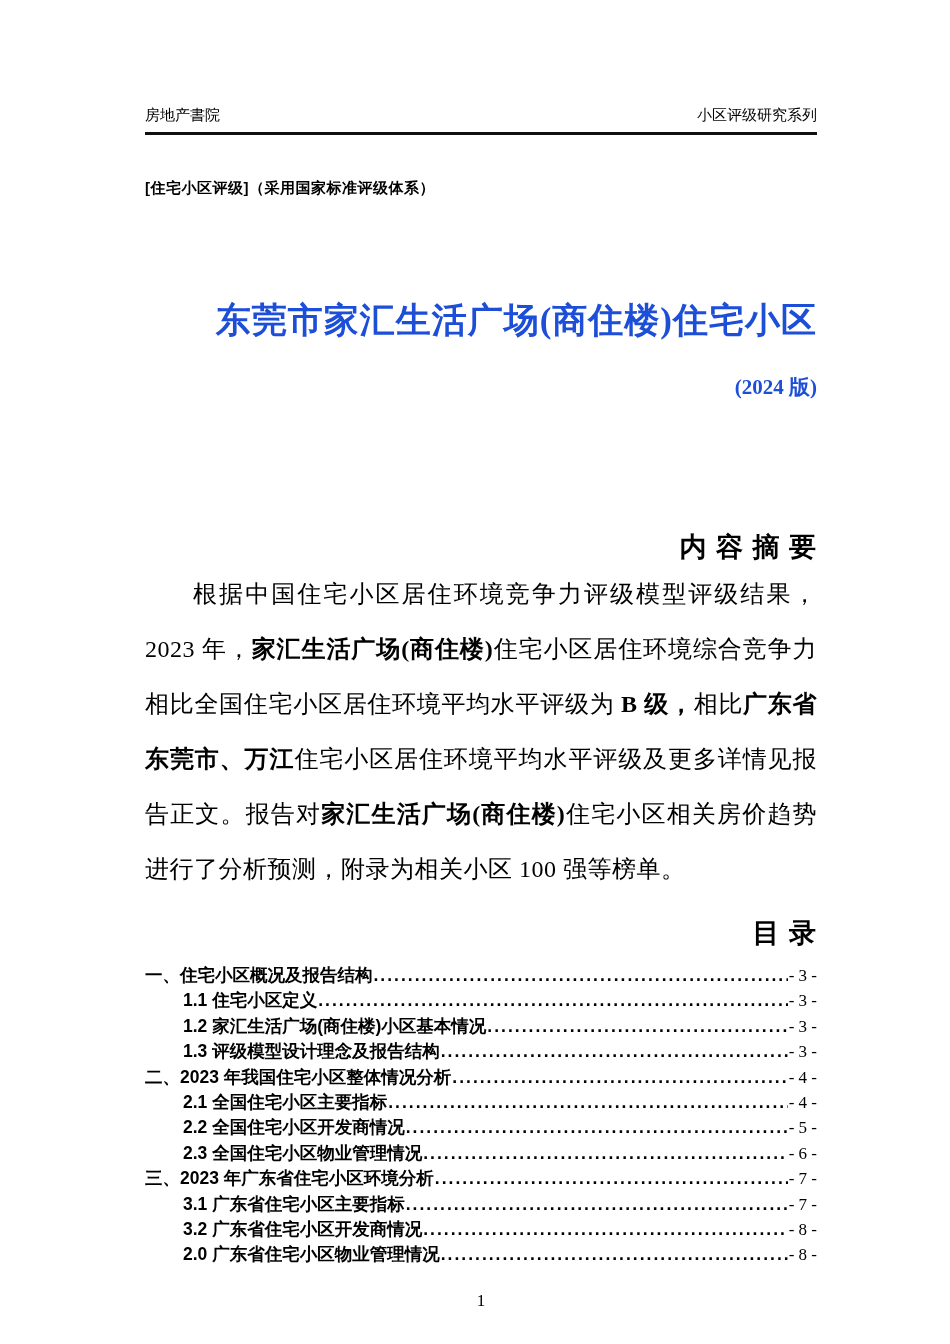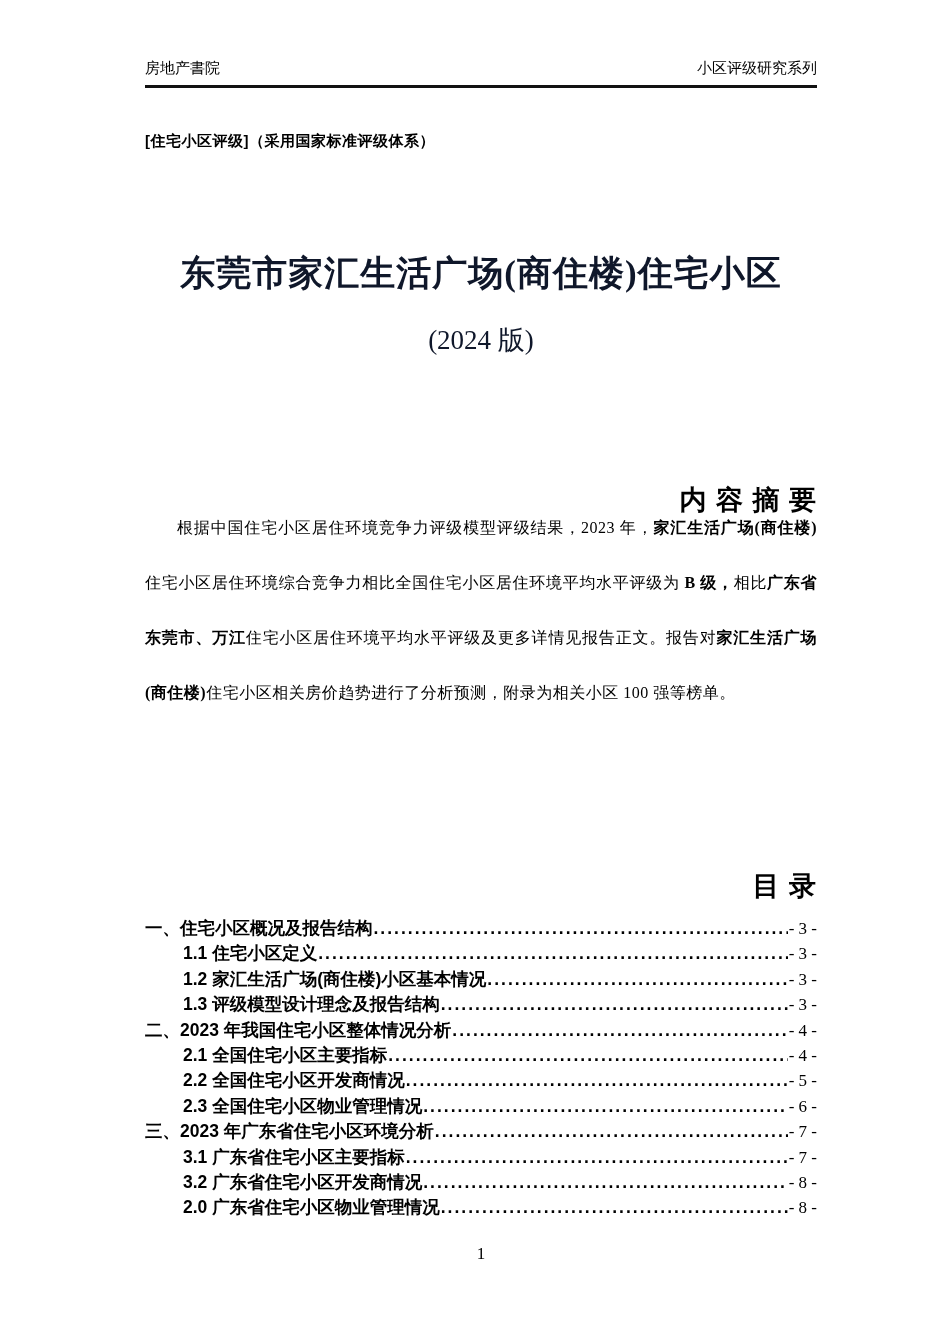--- a/index.html
+++ b/index.html
@@ -9,21 +9,21 @@
   .page {
     position: relative;
     width: 950px;
     height: 1344px;
     margin: 0 auto;
     background: #ffffff;
     color: #000000;
     overflow: hidden;
   }
 
-  .abs { position: absolute; left: 145px; width: 672px; }
+  .abs { position: absolute; left: 145px; width: 672px; margin-top: 47px; }
 
   
   .page-header {
     top: 58px;
     display: flex;
     justify-content: space-between;
     align-items: flex-end;
     font-family: "Liberation Sans", "DejaVu Sans", sans-serif;
     font-size: 15px;
     line-height: 20px;
@@ -44,37 +44,37 @@
   }
 
   
   .report-title {
     top: 250px;
     text-align: center;
     font-weight: bold;
   }
   .title-line { font-size: 35px; line-height: 48px; letter-spacing: 1px; }
   .title-line + .title-line { margin-top: 24px; }
-  .title-edition { font-size: 27px; line-height: 36px; margin-top: 24px; font-weight: normal; }
+  .title-edition { font-size: 21px; line-height: 36px; margin-top: 24px; font-weight: bold; }
 
   
   .section-heading {
     text-align: right;
     font-family: "Liberation Sans", "DejaVu Sans", sans-serif;
     font-size: 27px;
     font-weight: bold;
     letter-spacing: 1px;
   }
   .summary-heading { top: 482px; }
   .toc-heading { top: 868px; }
 
   
   .summary-paragraph {
-    top: 500px;
-    font-size: 16px;
+    top: 520px;
+    font-size: 24px;
     line-height: 55px;
     text-align: justify;
     text-indent: 2em;
     letter-spacing: 0.5px;
   }
   .summary-paragraph .seg-bold { font-weight: bold; }
 
   
   .toc-list {
     top: 916px;
@@ -119,21 +119,21 @@
 <div class="page">
 
   <div class="abs page-header">
     <span>房地产書院</span>
     <span>小区评级研究系列</span>
   </div>
   <div class="abs header-rule"></div>
 
   <div class="abs tagline">[住宅小区评级]（采用国家标准评级体系）</div>
 
-  <div class="abs report-title" style="color: #0f172a;">
+  <div class="abs report-title" style="color: #1d4ed8; text-align: right;">
     <div class="title-line">东莞市家汇生活广场(商住楼)住宅小区</div>
     <div class="title-edition">(2024 版)</div>
   </div>
 
   <div class="abs section-heading summary-heading">内 容 摘 要</div>
 
   <p class="abs summary-paragraph" id="summary-paragraph"><span class="seg-regular">根据中国住宅小区居住环境竞争力评级模型评级结果，2023 年，</span><span class="seg-bold">家汇生活广场(商住楼)</span><span class="seg-regular">住宅小区居住环境综合竞争力相比全国住宅小区居住环境平均水平评级为 </span><span class="seg-bold">B 级，</span><span class="seg-regular">相比</span><span class="seg-bold">广东省东莞市、万江</span><span class="seg-regular">住宅小区居住环境平均水平评级及更多详情见报告正文。报告对</span><span class="seg-bold">家汇生活广场(商住楼)</span><span class="seg-regular">住宅小区相关房价趋势进行了分析预测，附录为相关小区 100 强等榜单。</span></p>
 
   <div class="abs section-heading toc-heading">目 录</div>
 

